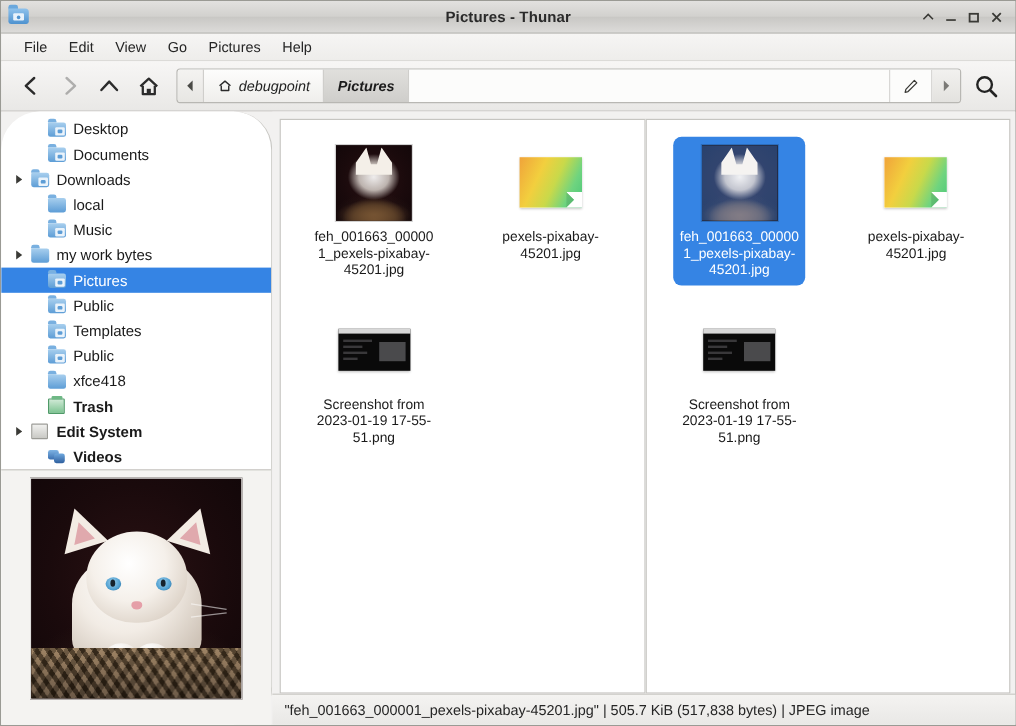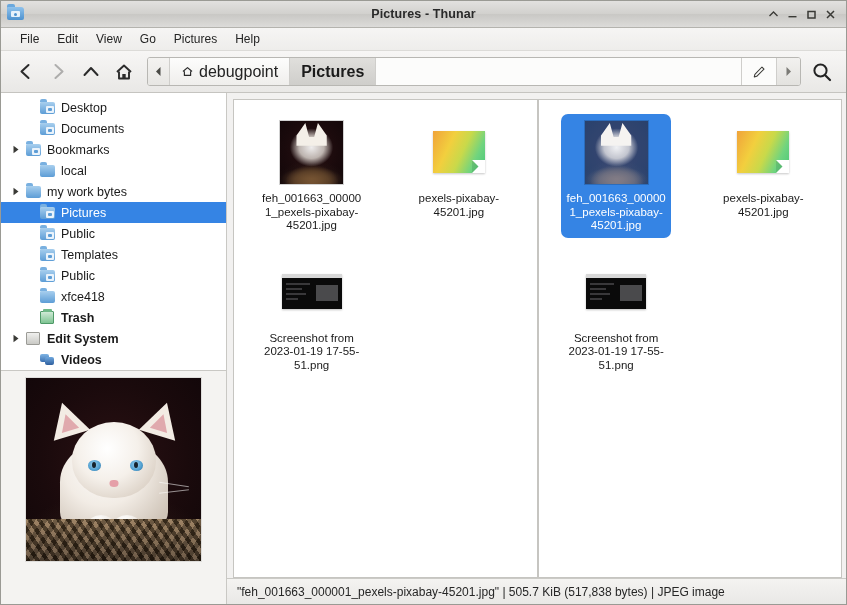--- a/index.html
+++ b/index.html
@@ -59,39 +59,40 @@
   .tbtn.disabled svg{ opacity:.33; }
 
   .pathbar{
     flex:1 1 auto; height:29px; margin-left:6px; margin-right:4px;
     display:flex; align-items:stretch;
     border:1px solid #b8b7b3; border-radius:3px; overflow:hidden;
     background:#fbfbfa;
   }
   .crumb{
     display:flex;align-items:center; gap:5px; padding:0 11px;
-    font-size:16px; color:#222; border-right:1px solid #cfcecb;
+    font-size:12px; color:#222; border-right:1px solid #cfcecb;
     background:linear-gradient(180deg,#fdfdfc,#efeeec);
+    font-style:italic;
   }
   .crumb.scroll-l{ padding:0 6px; background:linear-gradient(180deg,#f4f3f1,#e7e6e3); }
   .crumb.current{
     background:linear-gradient(180deg,#e0dfdc,#cfcecb);
     font-weight:bold; color:#1b1b1b;
   }
   .crumb.filler{ flex:1 1 auto; background:#fcfcfb; border-right:1px solid #cfcecb; }
   .crumb.pencil{ background:#fcfcfb; border-right:1px solid #cfcecb; padding:0 10px;}
   .crumb.scroll-r{ padding:0 7px; background:linear-gradient(180deg,#f2f1ef,#e3e2df); border-right:none;}
 
   
   .body{ flex:1 1 auto; display:flex; min-height:0; background:#f2f1f0; }
 
   
   .sidebar{
     width:226px; flex:0 0 226px; display:flex; flex-direction:column;
-    background:#ffffff; border-right:1px solid #c9c8c4; min-height:0;
+    background:#ffffff; border-right:1px solid #c9c8c4; min-height:0;border-radius:32px;
   }
   .tree{ flex:0 0 auto; padding-top:4px; overflow:hidden; }
   .trow{ height:21px; display:flex; align-items:center; padding-left:8px; white-space:nowrap; }
   .trow.sel{ background:#3584e4; color:#fff; }
   .exp{ width:14px; flex:0 0 14px; display:flex;align-items:center;justify-content:center; }
   .exp svg{ display:block; }
   .ico{ width:20px; flex:0 0 20px; display:flex;align-items:center;justify-content:center; position:relative; }
   .lbl{ font-size:12.5px; padding-left:4px; }
   .trow.bold .lbl{ font-weight:bold; }
   .trow.indent .exp{ width:14px; }
@@ -358,31 +359,42 @@
                 <path d="M1.5 0.8 L6.5 4.5 L1.5 8.2 Z" fill="#3a3a36"></path>
               </svg>
             </div>
             <div class="ico">
               <div class="f">
                 <div class="tb"></div>
                 <div class="bk"></div>
                 <div class="em"></div>
               </div>
             </div>
-            <div class="lbl">Bookmarks</div>
+            <div class="lbl">Downloads</div>
           </div>
           <div class="trow indent">
             <div class="exp"></div>
             <div class="ico">
               <div class="f plain">
                 <div class="tb"></div>
                 <div class="bk"></div>
               </div>
             </div>
             <div class="lbl">local</div>
+          </div>
+          <div class="trow indent">
+            <div class="exp"></div>
+            <div class="ico">
+              <div class="f">
+                <div class="tb"></div>
+                <div class="bk"></div>
+                <div class="em"></div>
+              </div>
+            </div>
+            <div class="lbl">Music</div>
           </div>
           <div class="trow">
             <div class="exp">
               <svg width="8" height="9" viewBox="0 0 8 9">
                 <path d="M1.5 0.8 L6.5 4.5 L1.5 8.2 Z" fill="#3a3a36"></path>
               </svg>
             </div>
             <div class="ico">
               <div class="f plain">
                 <div class="tb"></div>

